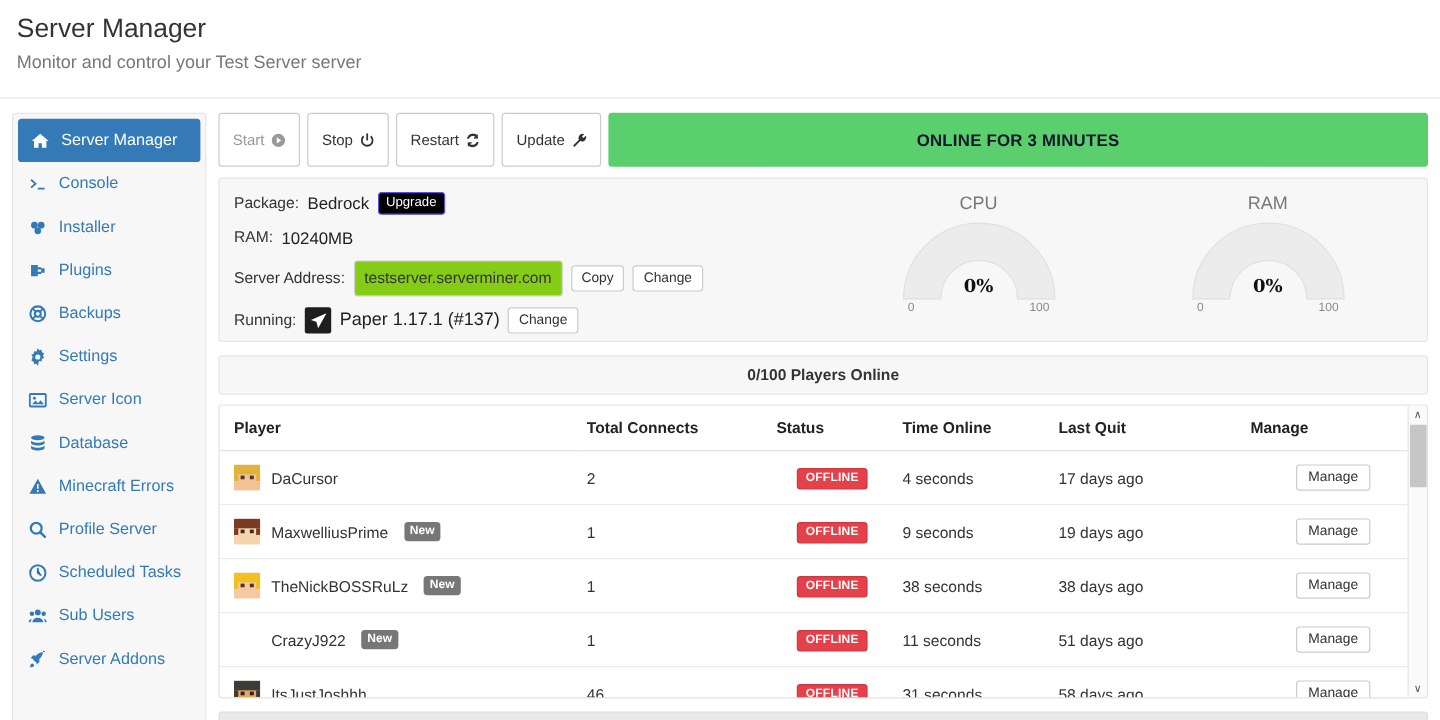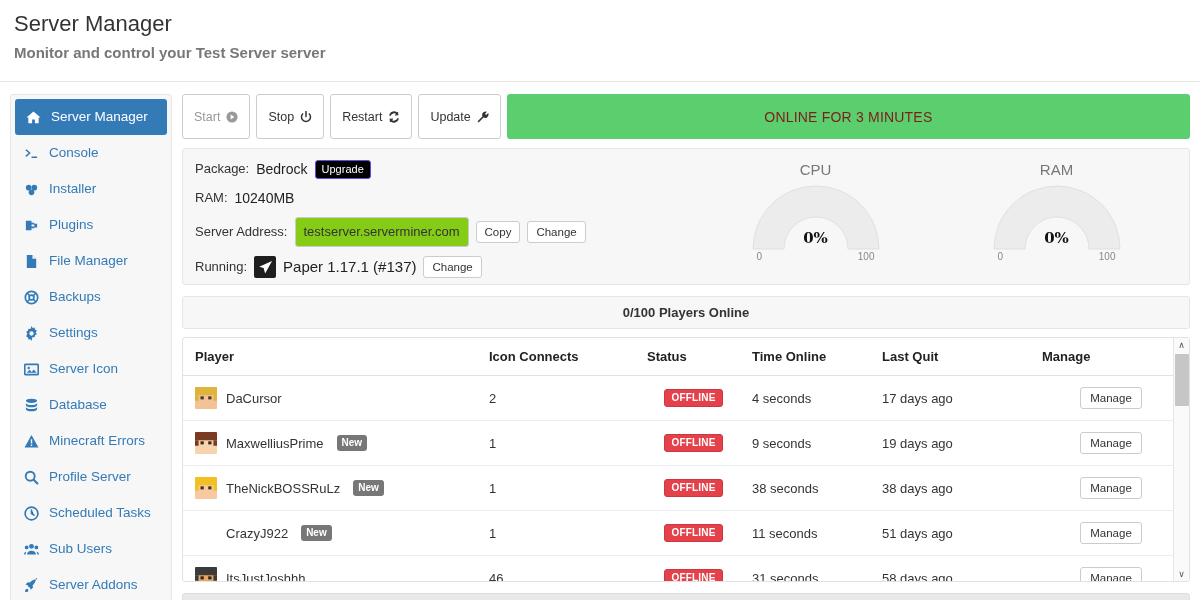--- a/index.html
+++ b/index.html
@@ -23,21 +23,20 @@
     font-weight: 400;
     color: #333;
     margin: 0 0 4px 0;
     line-height: 28px;
   }
   .page-subtitle {
     font-size: 15px;
     color: #777;
     line-height: 22px;
     margin: 0;
-    font-weight: bold;
   }
 
   
   .layout {
     display: flex;
     align-items: flex-start;
     padding: 12px 10px 0 10px;
     height: 518px;
   }
 
@@ -115,22 +114,22 @@
 
   .status-bar {
     flex: 1;
     background: #5cd070;
     background: #5bce6e;
     border-radius: 3px;
     display: flex;
     align-items: center;
     justify-content: center;
     font-size: 14px;
-    font-weight: normal;
-    color: #7f1d1d;
+    font-weight: bold;
+    color: #0f172a;
     letter-spacing: 0.2px;
   }
 
   
   .info-panel {
     background: #f7f7f7;
     border: 1px solid #e6e6e6;
     border-radius: 3px;
     display: flex;
     padding: 10px 12px 14px 12px;
@@ -413,29 +412,20 @@
         </span>
         <span>Installer</span>
       </div>
       <div class="nav-item">
         <span class="nav-icon">
           <svg width="15" height="15" viewBox="0 0 16 16">
             <path fill="currentColor" d="M2 3h6v10H2zM8 5h3v2H8zM8 9h3v2H8zM11 6h3v4h-3z"></path>
           </svg>
         </span>
         <span>Plugins</span>
-      </div>
-      <div class="nav-item">
-        <span class="nav-icon">
-          <svg width="15" height="15" viewBox="0 0 16 16">
-            <path fill="currentColor" d="M3 1h6l4 4v10H3z"></path>
-            <path fill="#f7f7f7" d="M9 1v4h4z"></path>
-          </svg>
-        </span>
-        <span>File Manager</span>
       </div>
       <div class="nav-item">
         <span class="nav-icon">
           <svg width="15" height="15" viewBox="0 0 16 16">
             <circle cx="8" cy="8" r="6.6" fill="none" stroke="currentColor" stroke-width="1.8"></circle>
             <circle cx="8" cy="8" r="2.6" fill="none" stroke="currentColor" stroke-width="1.8"></circle>
             <path stroke="currentColor" stroke-width="1.6" d="M3.4 3.4l2.5 2.5M12.6 3.4l-2.5 2.5M3.4 12.6l2.5-2.5M12.6 12.6l-2.5-2.5"></path>
           </svg>
         </span>
         <span>Backups</span>
@@ -626,21 +616,21 @@
         </div>
     </div>
 
     <div class="players-bar">0/100 Players Online</div>
 
     <div class="table-wrap">
       <table class="players">
         <thead>
           <tr id="table-head-row">
               <th class="col-player">Player</th>
-              <th class="col-connects">Icon Connects</th>
+              <th class="col-connects">Total Connects</th>
               <th class="col-status">Status</th>
               <th class="col-time">Time Online</th>
               <th class="col-quit">Last Quit</th>
               <th class="col-manage">Manage</th>
             </tr>
         </thead>
         <tbody id="table-body">
             <tr>
               <td class="col-player">
                 <div class="player-cell">

